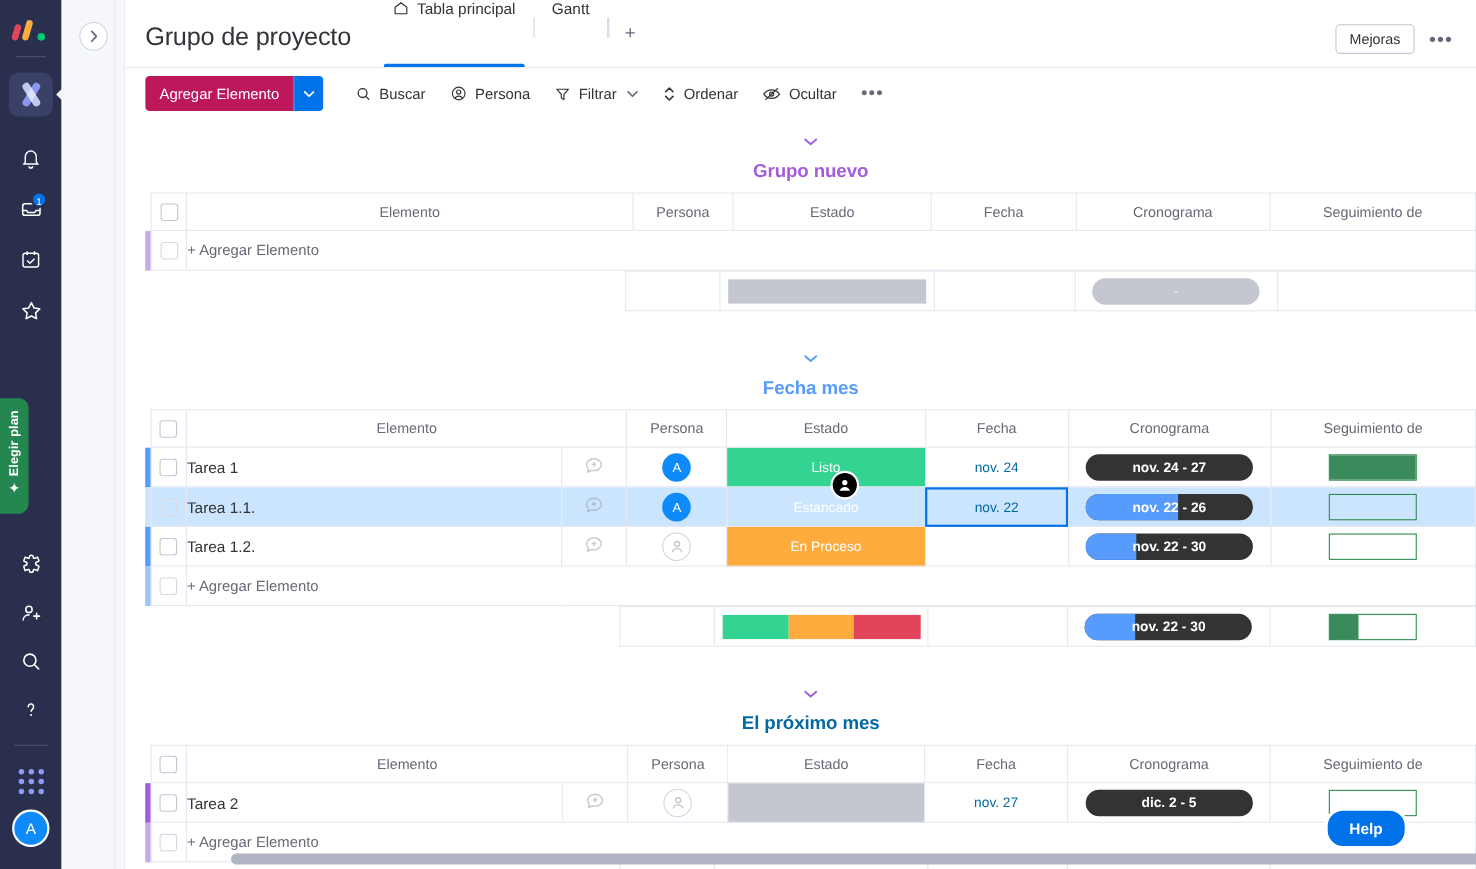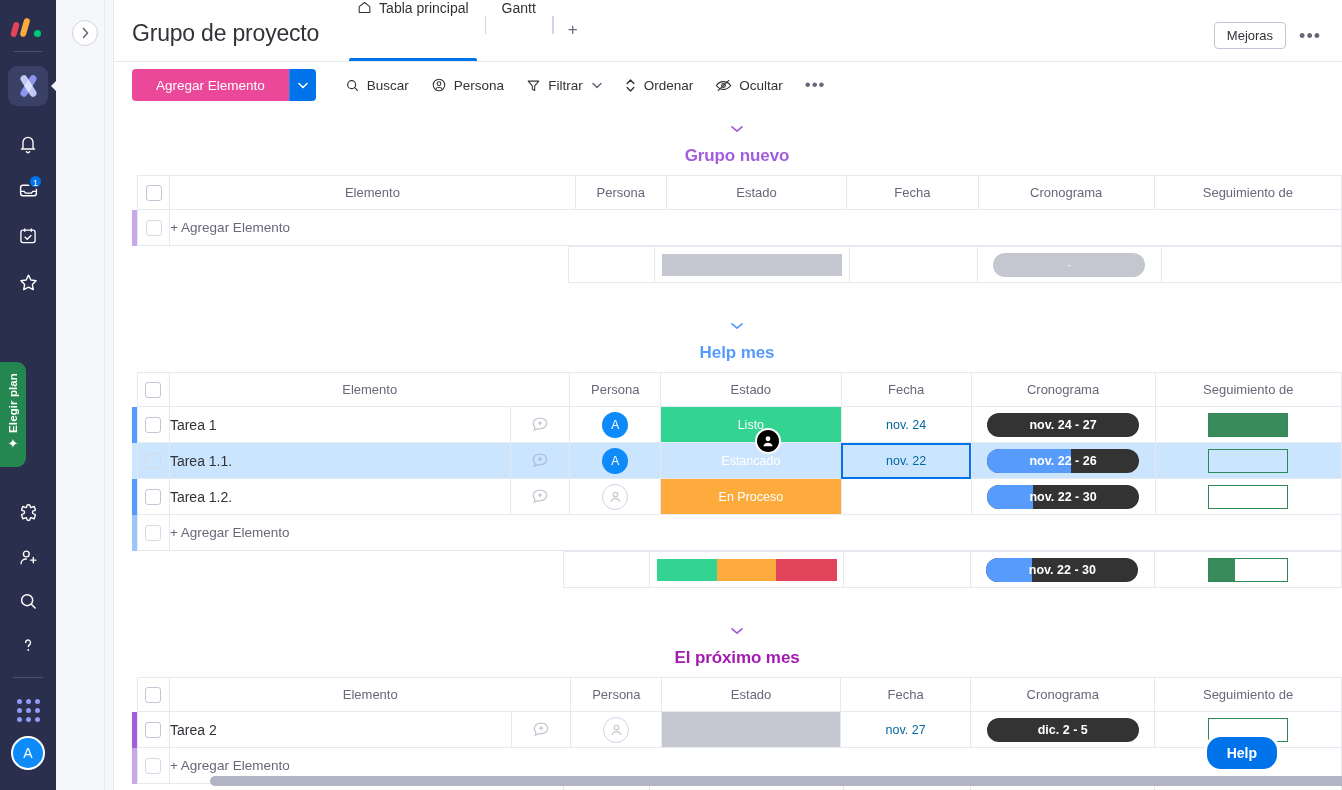--- a/index.html
+++ b/index.html
@@ -110,21 +110,21 @@
   .tab-add { padding: 0 14px 2px; font-size: 17px; color: #676879; display:flex; align-items:center; height:100%;}
   .top-right { position: absolute; right: 14px; bottom: 12px; display: flex; align-items: center; gap: 6px; }
   .mejoras-btn {
     border: 1px solid #c3c6d4; border-radius: 4px; padding: 5px 12px;
     font-size: 13px; color: #323338; background: #fff;
   }
   .dots-btn { font-size: 18px; color: #676879; padding: 0 7px; letter-spacing: 1px; line-height: 1;}
 
   .toolbar { height: 46px; display: flex; align-items: center; padding: 0 0 0 18px; gap: 0; }
   .add-split { display: flex; height: 32px; border-radius: 4px; overflow: hidden; margin-right: 18px; }
-  .add-main { background: #ec4899; color: #fff; font-size: 13.5px; padding: 0 24px; display: flex; align-items: center; }
+  .add-main { background: #be185d; color: #fff; font-size: 13.5px; padding: 0 13px; display: flex; align-items: center; }
   .add-caret { background: #0073ea; color: #fff; width: 27px; display: flex; align-items: center; justify-content: center;
                border-left: 1px solid #2a8bf0; font-size: 10px; }
   .tb-item { display: flex; align-items: center; gap: 7px; font-size: 13.5px; color: #323338; padding: 0 11px; height: 32px; }
   .tb-item svg { display: block; }
   .tb-caret { font-size: 9px; color: #676879; margin-left: 2px; }
   .tb-dots { font-size: 17px; color: #676879; padding: 0 11px; letter-spacing: 1px; }
 
   
   .board { position: absolute; top: 108px; left: 0; right: 0; bottom: 0; overflow: hidden; }
   .group { margin-bottom: 6px; }
@@ -457,21 +457,21 @@
           </table>
       </div>
 
       <div class="group" style="margin-top:22px">
         <div class="group-head" style="color:#579bfc">
           <span class="grp-caret">
             <svg width="12" height="8" viewBox="0 0 12 8" fill="none" stroke="#579bfc" stroke-width="1.7" stroke-linecap="round" stroke-linejoin="round">
                 <path d="M1 1.8L6 6.2l5-4.4"></path>
               </svg>
           </span>
-          <span class="grp-title">Help mes</span>
+          <span class="grp-title">Fecha mes</span>
         </div>
         <table class="tbl">
           <tbody>
               <tr class="hrow">
             <td class="c-bar bar-blue"></td>
             <td class="c-chk">
                   <div class="chkbox"></div>
                 </td>
             <td class="c-item" colspan="2">Elemento</td>
             <td class="c-per">Persona</td>
@@ -607,21 +607,21 @@
             </td>
             <td class="c-seg">
               <span class="sum-seg"><span class="pfill" style="width:33%"></span></span>
             </td>
           </tr>
         </tbody>
           </table>
       </div>
 
       <div class="group" style="margin-top:22px">
-        <div class="group-head" style="color:#a21caf">
+        <div class="group-head" style="color:#0369a1">
           <span class="grp-caret">
             <svg width="12" height="8" viewBox="0 0 12 8" fill="none" stroke="#a25ddc" stroke-width="1.7" stroke-linecap="round" stroke-linejoin="round">
                 <path d="M1 1.8L6 6.2l5-4.4"></path>
               </svg>
           </span>
           <span class="grp-title">El próximo mes</span>
         </div>
         <table class="tbl">
           <tbody>
               <tr class="hrow">

